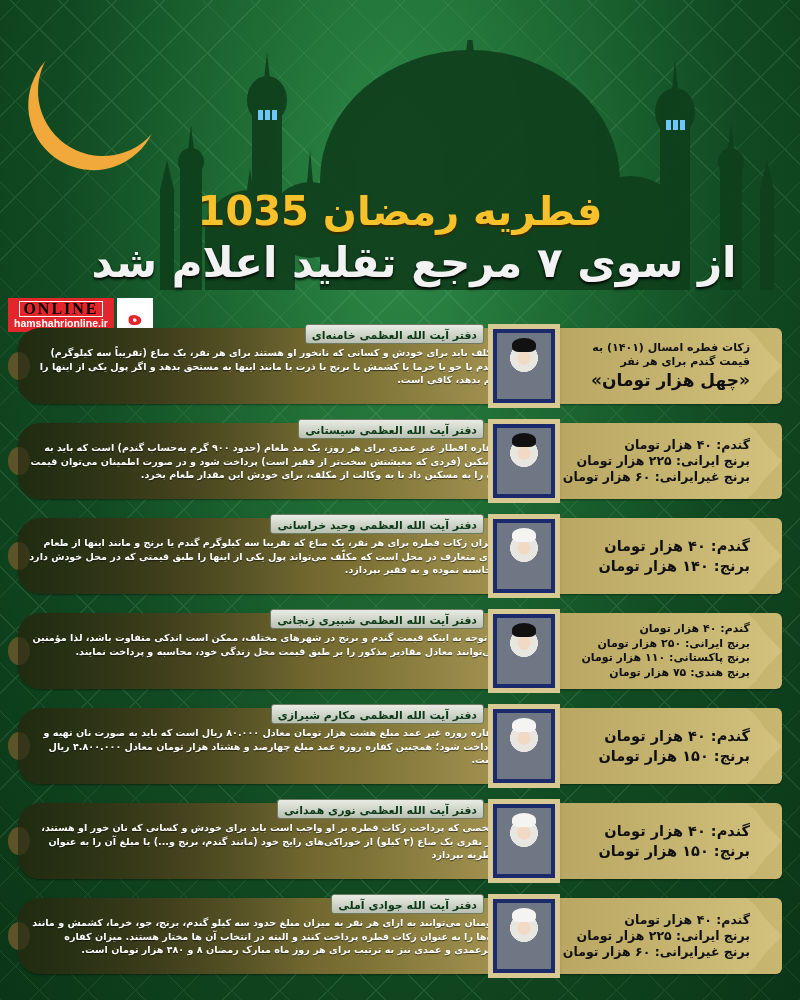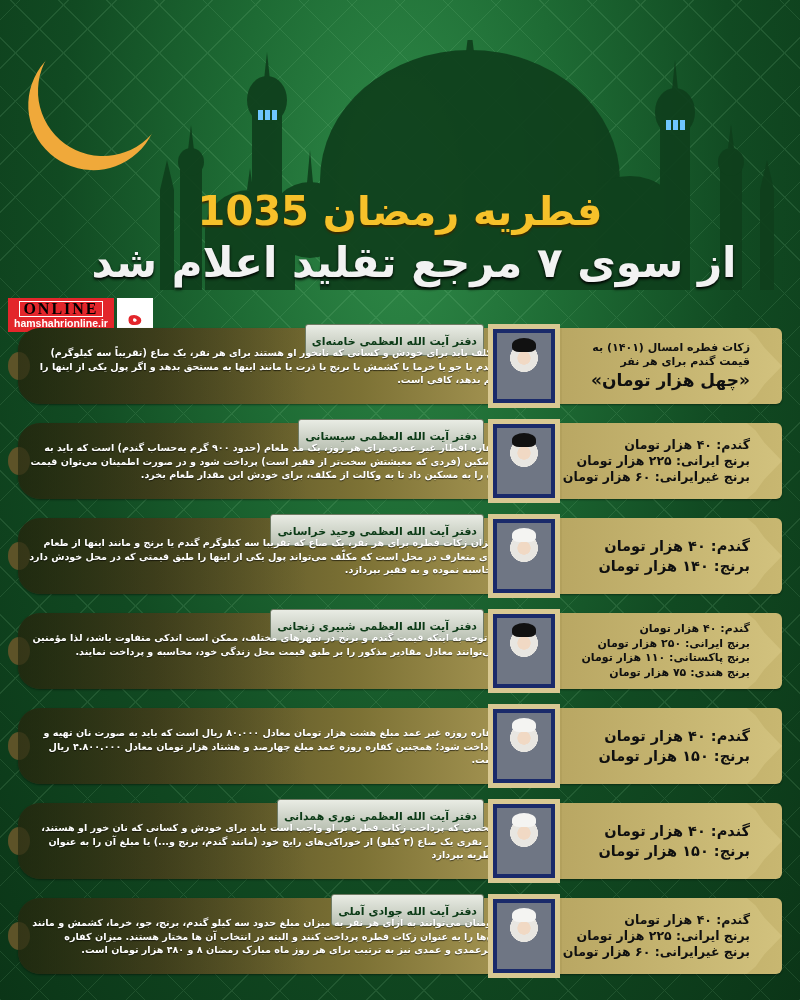--- a/index.html
+++ b/index.html
@@ -31,21 +31,21 @@
     font-size: 26px; color: #e3262b; font-weight: bold; }
   
   .rows { position: absolute; top: 322px; left: 0; width: 800px; }
   .row { position: absolute; left: 0; width: 800px; height: 88px; }
   .band { position: absolute; left: 18px; right: 18px; top: 6px; height: 76px; border-radius: 22px 6px 6px 22px;
     background: linear-gradient(90deg, #2e3a18 0%, #4e4a22 18%, #7d7235 45%, #b4a25e 72%, #c8b771 100%);
     box-shadow: 0 1px 2px rgba(0,0,0,.4); }
   .band::before { content: ""; position: absolute; left: -10px; top: 24px; width: 22px; height: 28px; border-radius: 50%; background: #5d5328; }
   .band-dark { position: absolute; left: 18px; top: 6px; width: 290px; height: 76px; border-radius: 22px 0 0 22px;
     background: linear-gradient(90deg, rgba(20,30,10,.55), rgba(20,30,10,0)); }
-  .badge { position: absolute; top: 2px; height: 32px; padding: 8px 6px; background: linear-gradient(#e9ece4,#b9c0b2);
+  .badge { position: absolute; top: 2px; height: 20px; padding: 2px 6px; background: linear-gradient(#e9ece4,#b9c0b2);
     border: 1px solid #6f7a63; border-radius: 3px; font-size: 11px; font-weight: bold; color: #0b3a16; line-height: 18px;
     direction: rtl; white-space: nowrap; }
   .desc { position: absolute; top: 24px; right: 302px; width: 470px; direction: rtl; text-align: right;
     color: #ffffff; font-size: 9.6px; line-height: 13.5px; font-weight: bold; text-shadow: 0 1px 1px rgba(0,0,0,.6); }
   .portrait { position: absolute; top: 2px; left: 488px; width: 72px; height: 84px; }
   .portrait-frame { position: absolute; inset: 0; background: #d8c892; clip-path: polygon(50% 0,68% 8,86% 8,88% 28,100% 50%,88% 72%,86% 92%,68% 92%,50% 100%,32% 92%,14% 92%,12% 72%,0 50%,12% 28%,14% 8%,32% 8%); }
   .portrait-inner { position: absolute; inset: 5px; background: #1a2a6a; clip-path: polygon(50% 0,68% 8,86% 8,88% 28,100% 50%,88% 72%,86% 92%,68% 92%,50% 100%,32% 92%,14% 92%,12% 72%,0 50%,12% 28%,14% 8%,32% 8%); }
   .portrait-photo { position: absolute; inset: 9px; background: radial-gradient(circle at 50% 38%, #f1d9c4 0 13%, #e8e6e1 14% 28%, #6f7684 29% 100%);
     clip-path: polygon(50% 0,68% 8,86% 8,88% 28,100% 50%,88% 72%,86% 92%,68% 92%,50% 100%,32% 92%,14% 92%,12% 72%,0 50%,12% 28%,14% 8%,32% 8%); }
   .portrait-turban { position: absolute; left: 24px; top: 14px; width: 24px; height: 14px; border-radius: 50% 50% 30% 30%; }
@@ -193,20 +193,21 @@
         <div class="price-line">گندم: ۴۰ هزار تومان</div>
         <div class="price-line">برنج ایرانی: ۲۵۰ هزار تومان</div>
         <div class="price-line">برنج پاکستانی: ۱۱۰ هزار تومان</div>
         <div class="price-line">برنج هندی: ۷۵ هزار تومان</div>
       </div>
     </div>
 
     <div class="row" style="top:380px">
       <div class="band"></div>
       <div class="band-dark"></div>
+      <div class="badge" style="right:316px">دفتر آیت الله العظمی مکارم شیرازی</div>
       <div class="desc">کفاره روزه غیر عمد مبلغ هشت هزار تومان معادل ۸۰.۰۰۰ ریال است که باید به صورت نان تهیه و پرداخت شود؛ همچنین کفاره روزه عمد مبلغ چهارصد و هشتاد هزار تومان معادل ۴.۸۰۰.۰۰۰ ریال است.</div>
       <div class="portrait">
         <div class="portrait-frame"></div>
         <div class="portrait-inner"></div>
         <div class="portrait-photo"></div>
         <div class="portrait-turban" style="background:#f4f4f2"></div>
       </div>
       <div class="price price-lg">
         <div class="price-tab"></div>
         <div class="price-line">گندم: ۴۰ هزار تومان</div>

